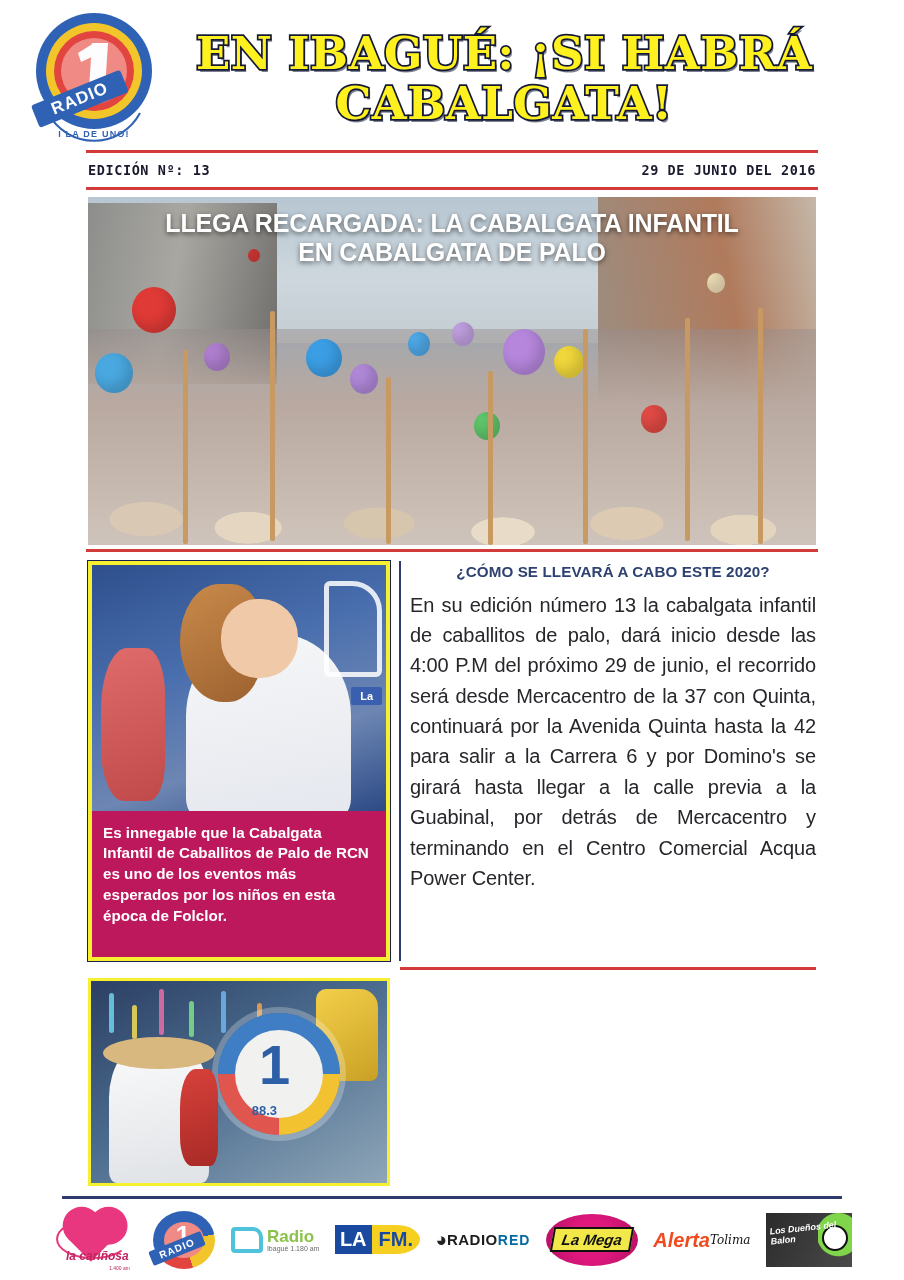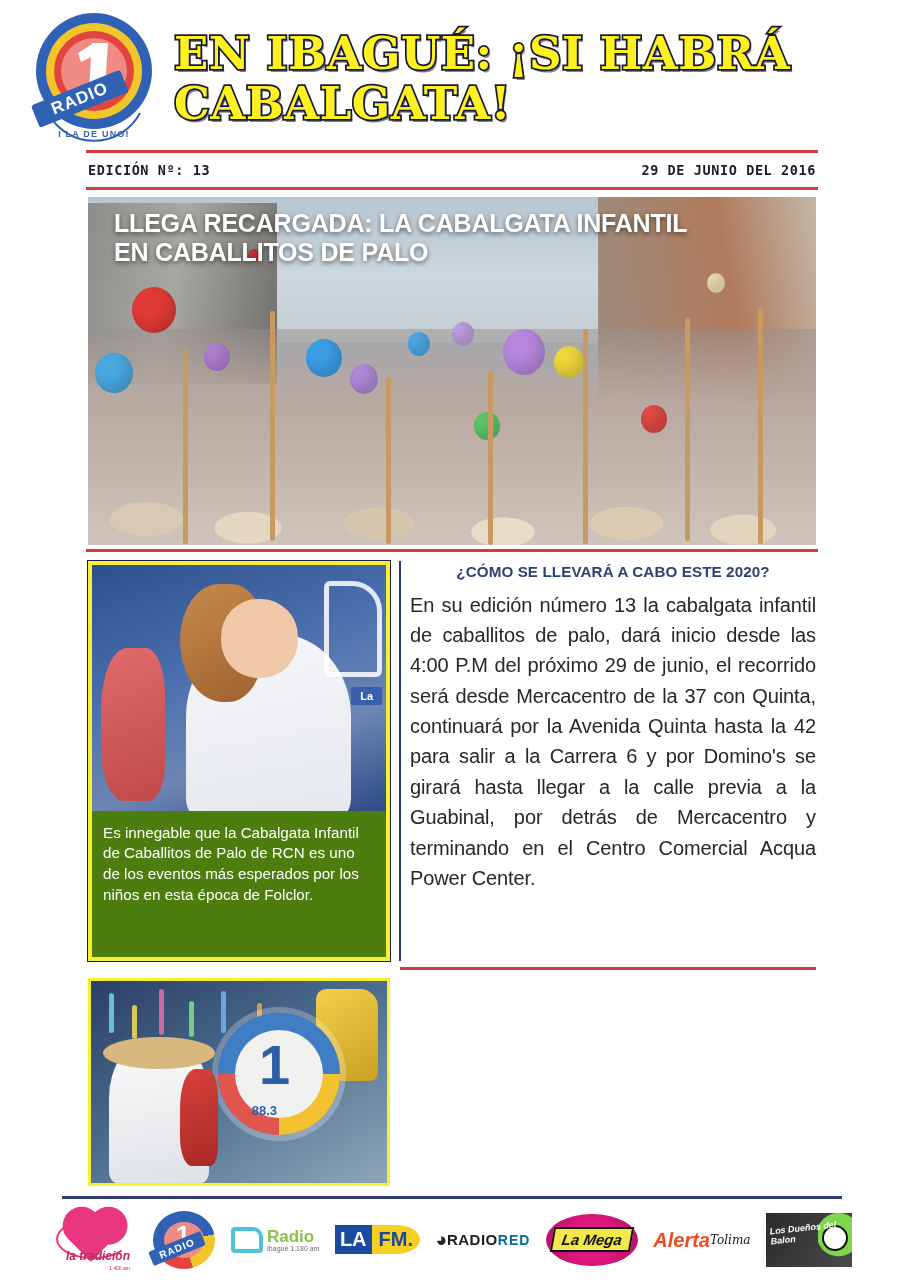--- a/index.html
+++ b/index.html
@@ -13,21 +13,21 @@
   .page { width: 904px; height: 1280px; position: relative; background:#fff; }
 
   
   .masthead {
     display: flex; align-items: center;
     padding: 8px 0 0 14px;
     height: 150px;
   }
   .logo-wrap { width: 160px; height: 140px; position: relative; flex: none; }
   .headline-wrap {
-    flex: 1; padding-right: 70px;
+    flex: 1; text-align: center; padding-right: 70px;
     line-height: 0.98;
   }
   .headline-line {
     font-family: "DejaVu Serif", serif;
     font-weight: 900;
     font-size: 45px;
     letter-spacing: 0.5px;
     color: #FFF01F;
     -webkit-text-stroke: 3.5px #141a36;
     paint-order: stroke fill;
@@ -77,21 +77,21 @@
       radial-gradient(ellipse 58px 26px at 40% 90%, #d6c6ae 0 60%, transparent 62%),
       radial-gradient(ellipse 52px 24px at 57% 94%, #e8dcc8 0 60%, transparent 62%),
       radial-gradient(ellipse 60px 27px at 74% 90%, #dccbb2 0 60%, transparent 62%),
       radial-gradient(ellipse 54px 25px at 90% 93%, #e2d4bd 0 60%, transparent 62%),
       linear-gradient(180deg, rgba(150,140,140,0.45) 0%, #b9a9a0 35%, #cfc4bb 100%);
   }
   .balloon { position:absolute; border-radius:50%; box-shadow: inset -6px -7px 12px rgba(0,0,0,.16); }
   .stick { position:absolute; width:5px; background:#c89a62; border-radius:2px; }
   .hero-caption {
     position: absolute; top: 12px; left: 0; width: 100%;
-    padding: 0 26px;
+    text-align: center; padding: 0 26px;
     color: #ffffff;
     font-weight: 700; font-size: 25px; line-height: 1.18;
     letter-spacing: -0.2px;
     text-shadow: 0 2px 5px rgba(0,0,0,0.55);
   }
 
   
   .mid {
     margin: 9px 88px 0 88px;
     display: flex;
@@ -136,25 +136,26 @@
     border: 5px solid rgba(255,255,255,0.85);
     border-radius: 6px 30px 6px 6px;
   }
   .rcn-la {
     position:absolute; right:4px; top:122px;
     background:#3a5fae; color:#fff; font-size:11px; font-weight:700;
     padding: 3px 9px; border-radius:2px;
   }
   .caption-blue {
     flex: 1;
-    background: #4d7c0f;
+    background: #be185d;
     color: #ffffff;
     padding: 12px 11px 10px 11px;
     font-size: 15.2px;
     line-height: 1.38;
+    font-weight: bold;
   }
   .mid-divider { width: 2px; background: #2e3a6b; margin: 0 9px; flex:none; }
   .mid-right { flex: 1; padding-top: 2px; }
   .sub-head {
     color: #2E4272; font-weight: 700; font-size: 15.2px;
     text-align: center; letter-spacing: 0.1px;
     margin-bottom: 10px;
   }
   .body-text {
     font-size: 20px; line-height: 1.52;
@@ -344,21 +345,21 @@
     <div class="stick" style="left:13%; top:44%; height:56%;"></div>
     <div class="stick" style="left:25%; top:33%; height:66%;"></div>
     <div class="stick" style="left:41%; top:52%; height:48%;"></div>
     <div class="stick" style="left:55%; top:50%; height:50%;"></div>
     <div class="stick" style="left:68%; top:38%; height:62%;"></div>
     <div class="stick" style="left:82%; top:35%; height:64%;"></div>
     <div class="stick" style="left:92%; top:32%; height:68%;"></div>
 
     <div class="hero-caption">
       <div>LLEGA RECARGADA: LA CABALGATA INFANTIL</div>
-      <div>EN CABALLITOS DE PALO</div>
+      <div>EN CABALGATA DE PALO</div>
     </div>
   </div>
   <div class="rule-red" style="margin-top:4px"></div>
 
   <div class="mid">
     <div class="mid-left">
       <div class="photo-card">
         <div class="photo-girl">
           <div class="girl-horse"></div>
           <div class="girl-body"></div>
@@ -401,21 +402,21 @@
 
 
   </div>
 
   <div class="footer-rule"></div>
   <div class="footer">
 
     <div class="flogo lg-carinosa">
       <div class="car-arc"></div>
       <div class="heart"></div>
-      <div class="car-txt">la tradición</div>
+      <div class="car-txt">la cariñosa</div>
       <div class="car-sub">1.400 am</div>
     </div>
 
     <div class="flogo lg-radio1">
       <div class="r1c"></div>
       <div class="r1c2"></div>
       <div class="r1c3">1</div>
       <div class="r1band">
         <span>RADIO</span>
       </div>

